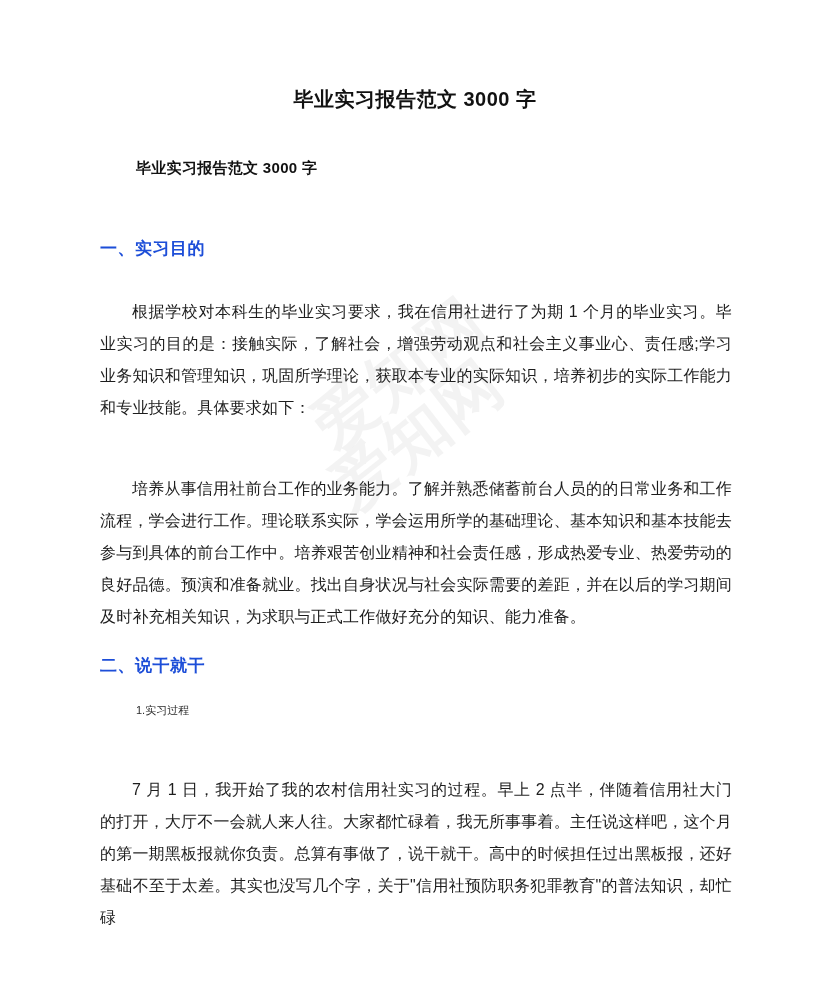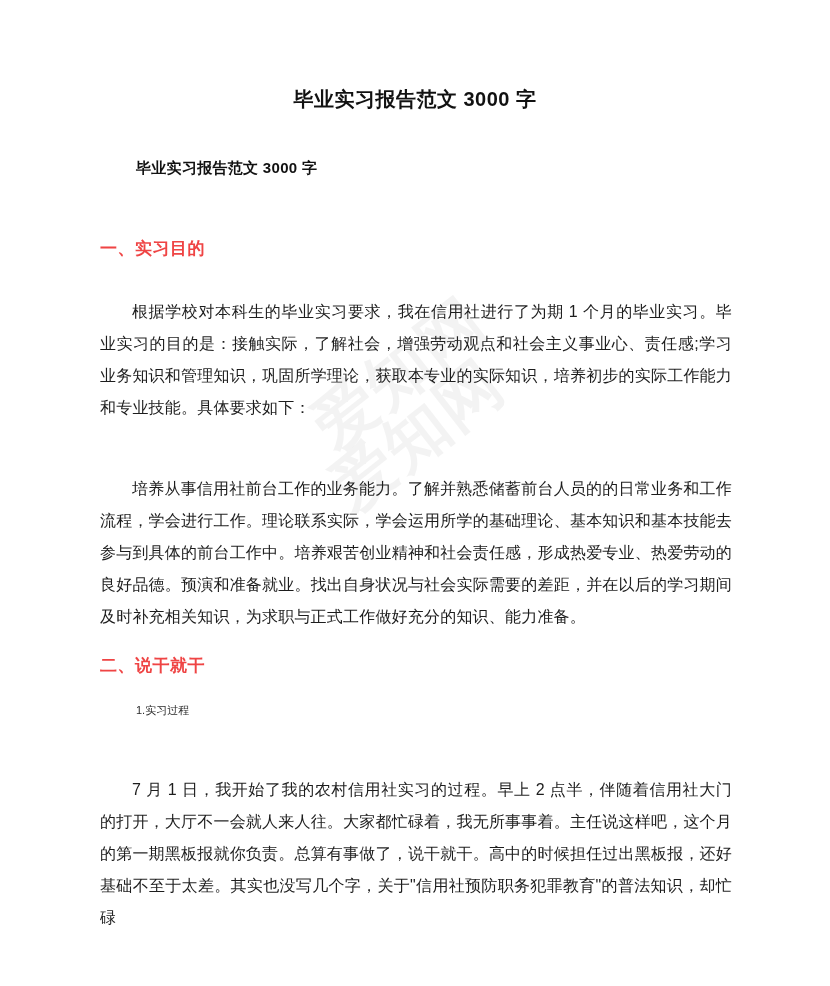--- a/index.html
+++ b/index.html
@@ -75,21 +75,21 @@
     font-weight: 700;
     color: #111111;
     letter-spacing: 0.3px;
   }
 
   .section-heading {
     position: absolute;
     left: 100px;
     font-size: 17px;
     font-weight: 700;
-    color: #ef4444;
+    color: #1d4ed8;
     letter-spacing: 0.5px;
   }
   .sec-1 { top: 223px; }
   .sec-2 { top: 640px; }
 
   .sub-heading {
     position: absolute;
     left: 136px;
     top: 703px;
     font-size: 11px;

